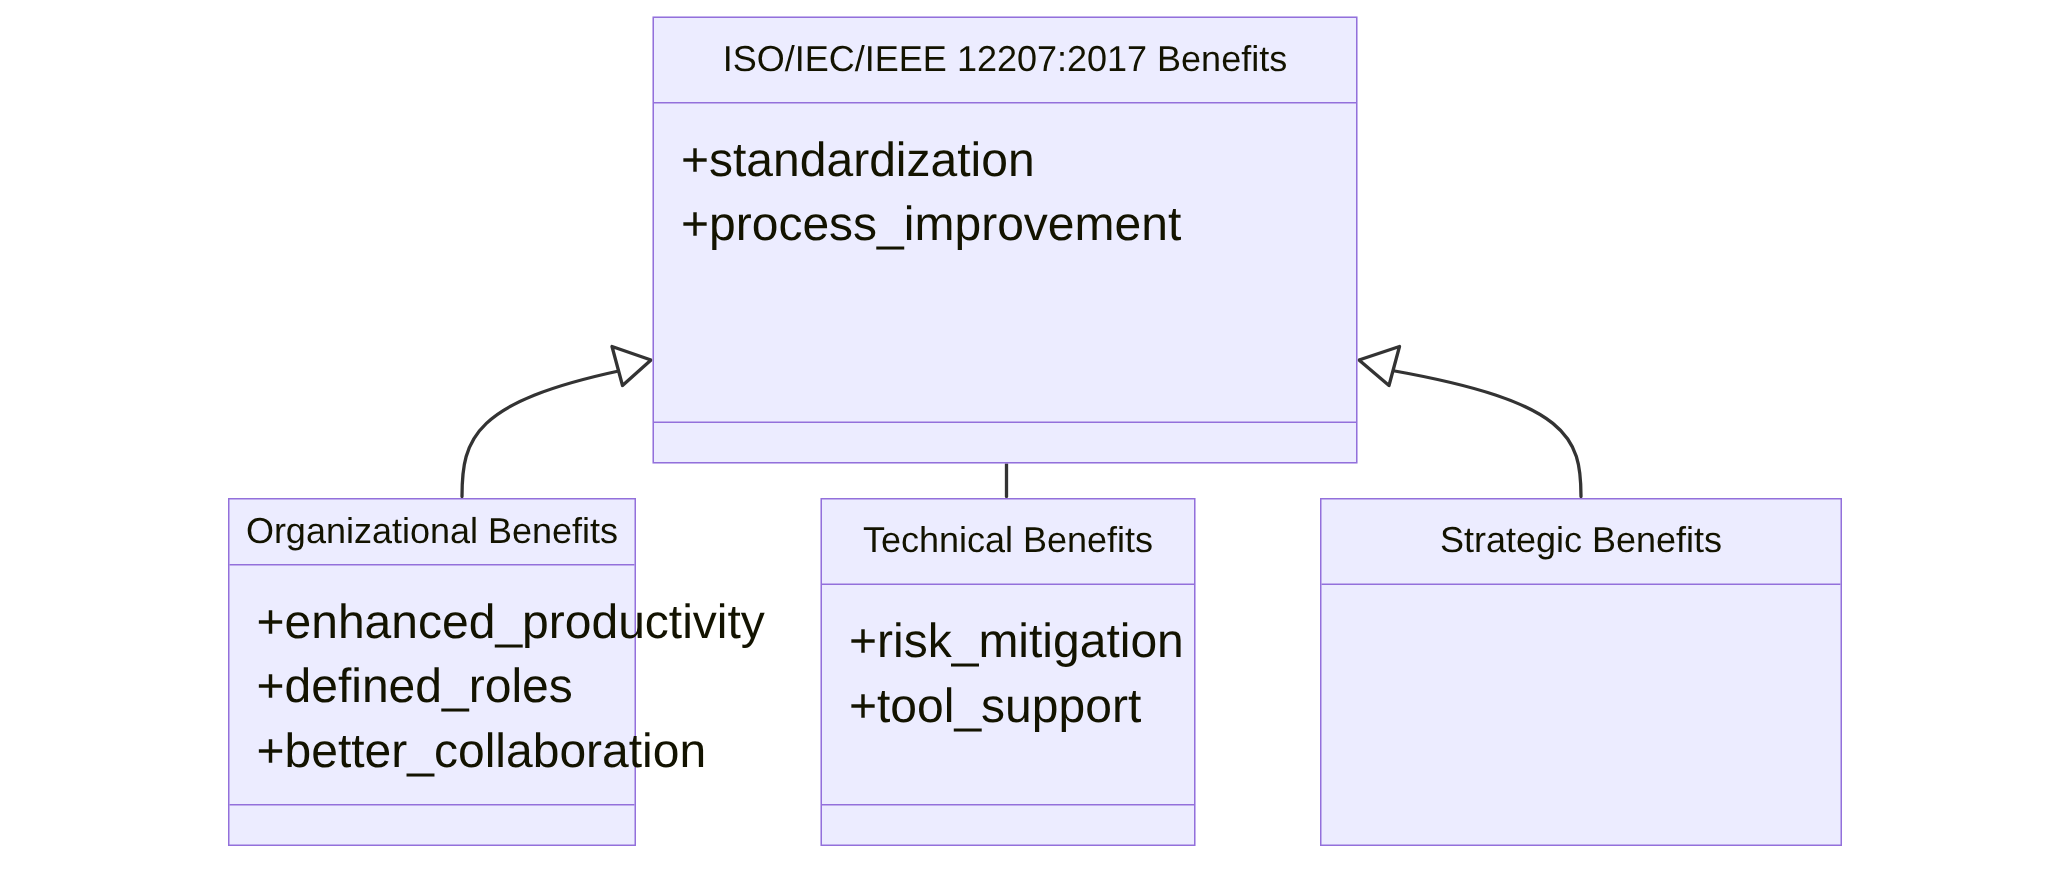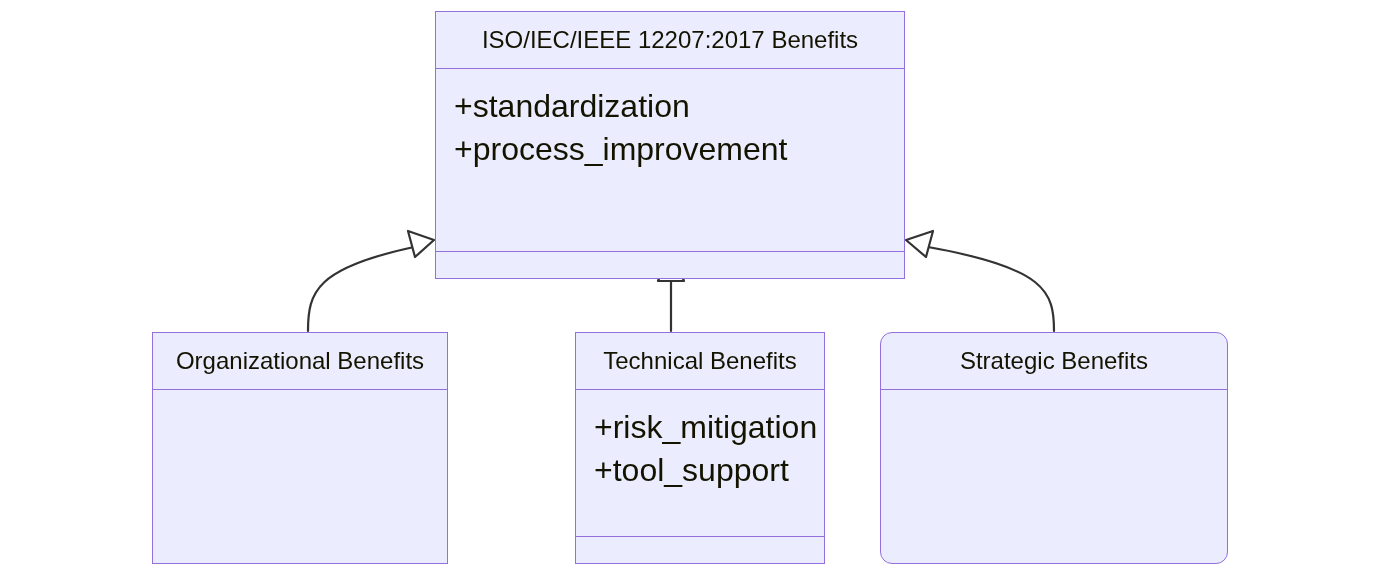--- a/index.html
+++ b/index.html
@@ -58,27 +58,27 @@
     white-space: pre;
     text-align: left;
   }
   .class-methods {
     box-sizing: border-box;
     min-height: 26px;
     flex: 0 0 auto;
   }
 
   
-  #class-root { left: 435px; top: 11px; width: 470px; height: 268px; }
+  #class-root { left: 435px; top: 11px; width: 470px; height: 298px; }
   #class-root .class-title-row { height: 57px; }
 
   
-  #class-organizational { left: 152px; top: 332px; width: 296px; height: 232px; }
-  #class-technical      { left: 547px; top: 332px; width: 250px; height: 232px; margin-left: 28px; }
-  #class-strategic      { left: 880px; top: 332px; width: 348px; height: 232px; border-radius: 12px; }
+  #class-organizational { left: 152px; top: 332px; width: 272px; height: 232px; }
+  #class-technical      { left: 547px; top: 332px; width: 250px; height: 232px; }
+  #class-strategic      { left: 880px; top: 332px; width: 348px; height: 232px; }
   #class-organizational .class-title-row,
   #class-technical .class-title-row,
   #class-strategic .class-title-row { height: 57px; }
 </style>
 </head>
 <body>
 
 <div id="diagram-canvas">
 
   <svg id="edge-layer" viewBox="0 0 1379 579">
@@ -97,20 +97,25 @@
     <div class="class-title-row">ISO/IEC/IEEE 12207:2017 Benefits</div>
     <div class="class-attrs">
       <div class="attr-line">+standardization</div>
       <div class="attr-line">+process_improvement</div>
     </div>
     <div class="class-methods"></div>
   </div>
 
   <div class="uml-class" id="class-organizational">
     <div class="class-title-row">Organizational Benefits</div>
+    <div class="class-attrs">
+      <div class="attr-line">+enhanced_productivity</div>
+      <div class="attr-line">+defined_roles</div>
+      <div class="attr-line">+better_collaboration</div>
+    </div>
     <div class="class-methods"></div>
   </div>
 
   <div class="uml-class" id="class-technical">
     <div class="class-title-row">Technical Benefits</div>
     <div class="class-attrs">
       <div class="attr-line">+risk_mitigation</div>
       <div class="attr-line">+tool_support</div>
     </div>
     <div class="class-methods"></div>

